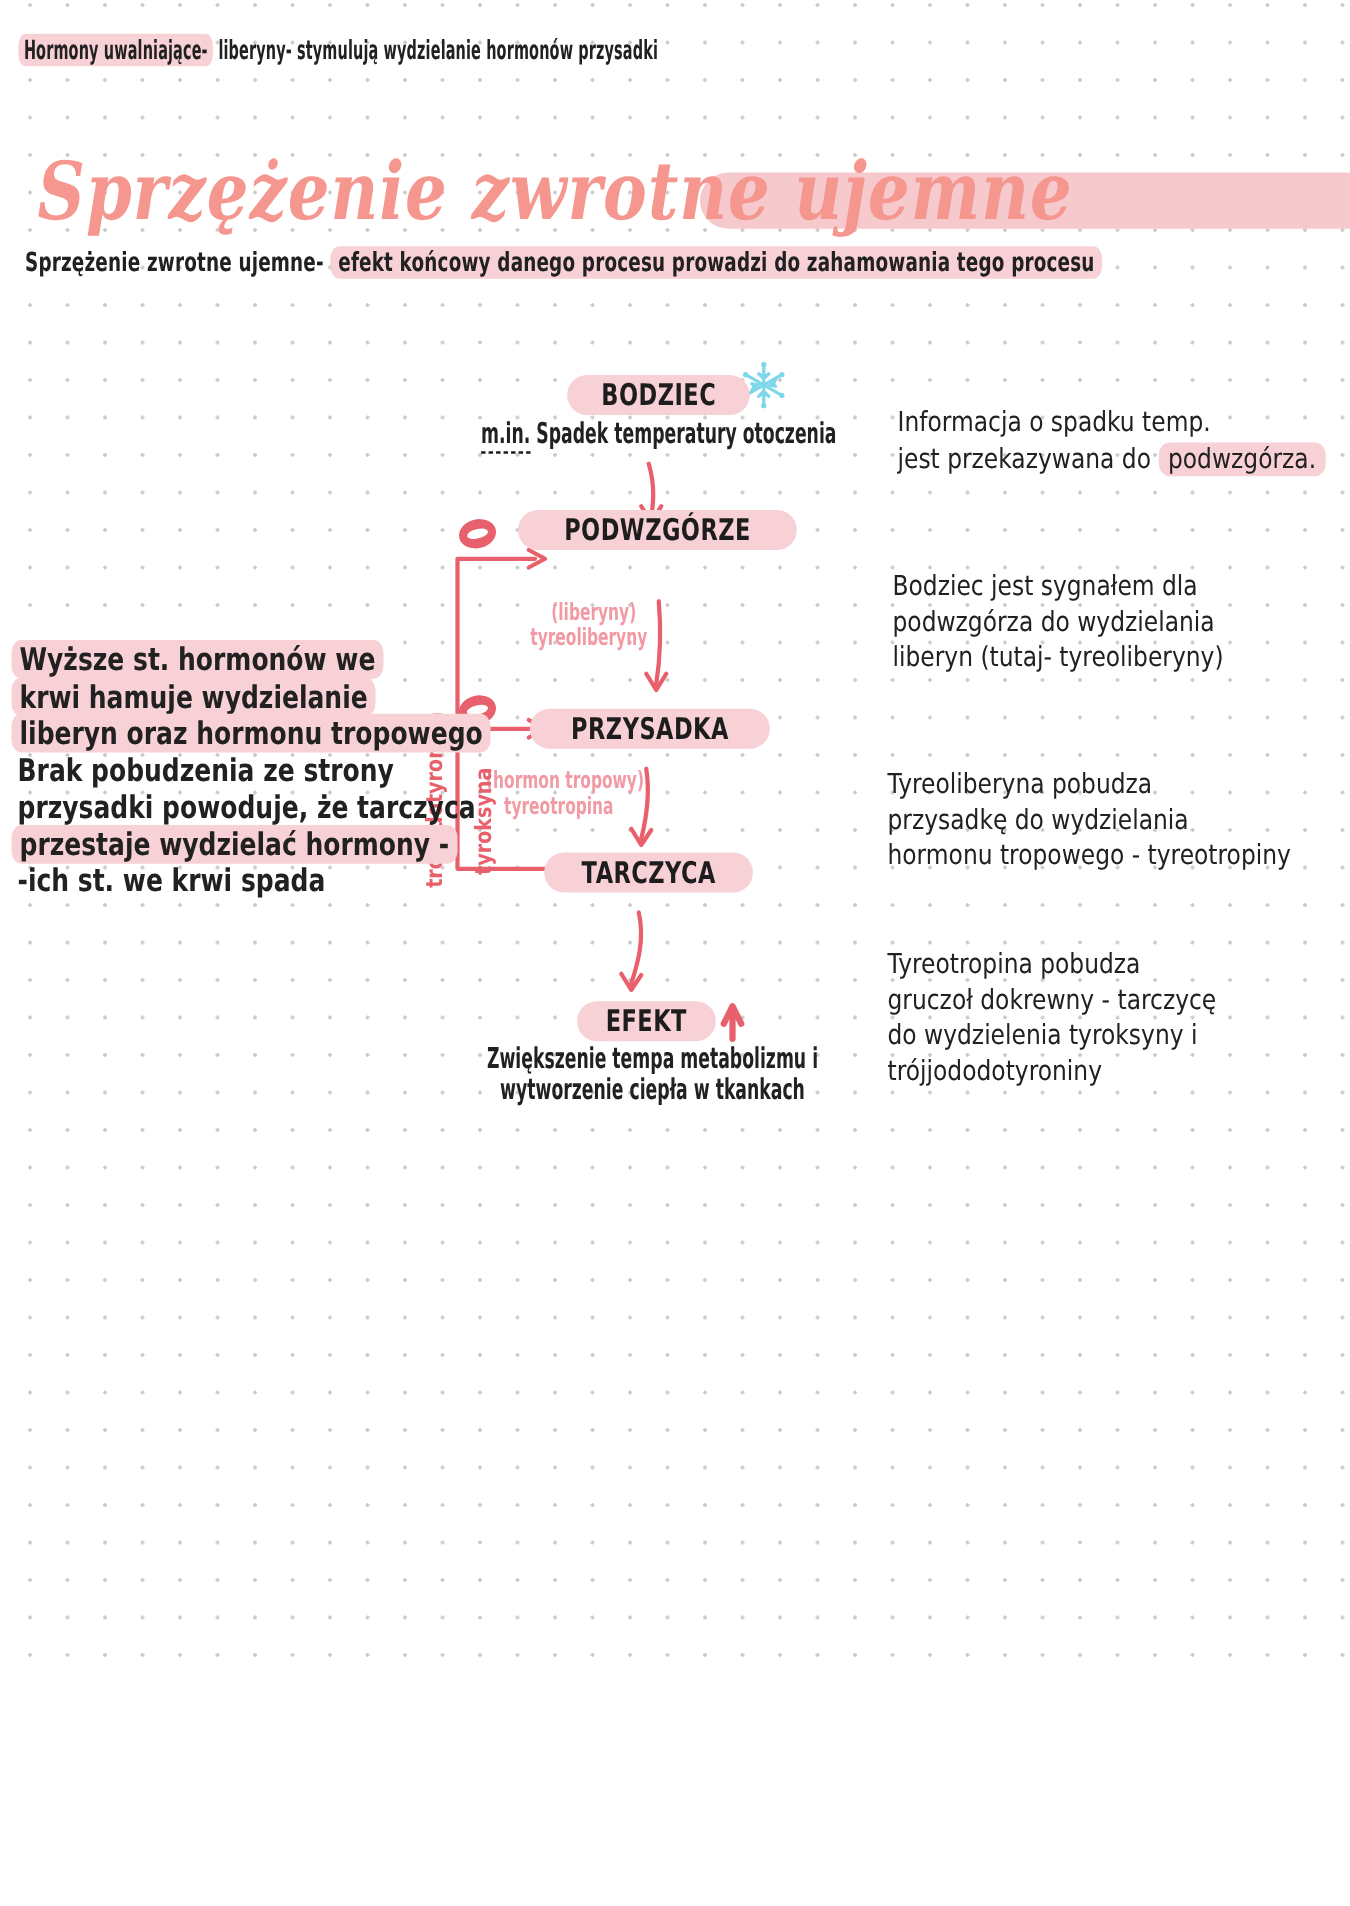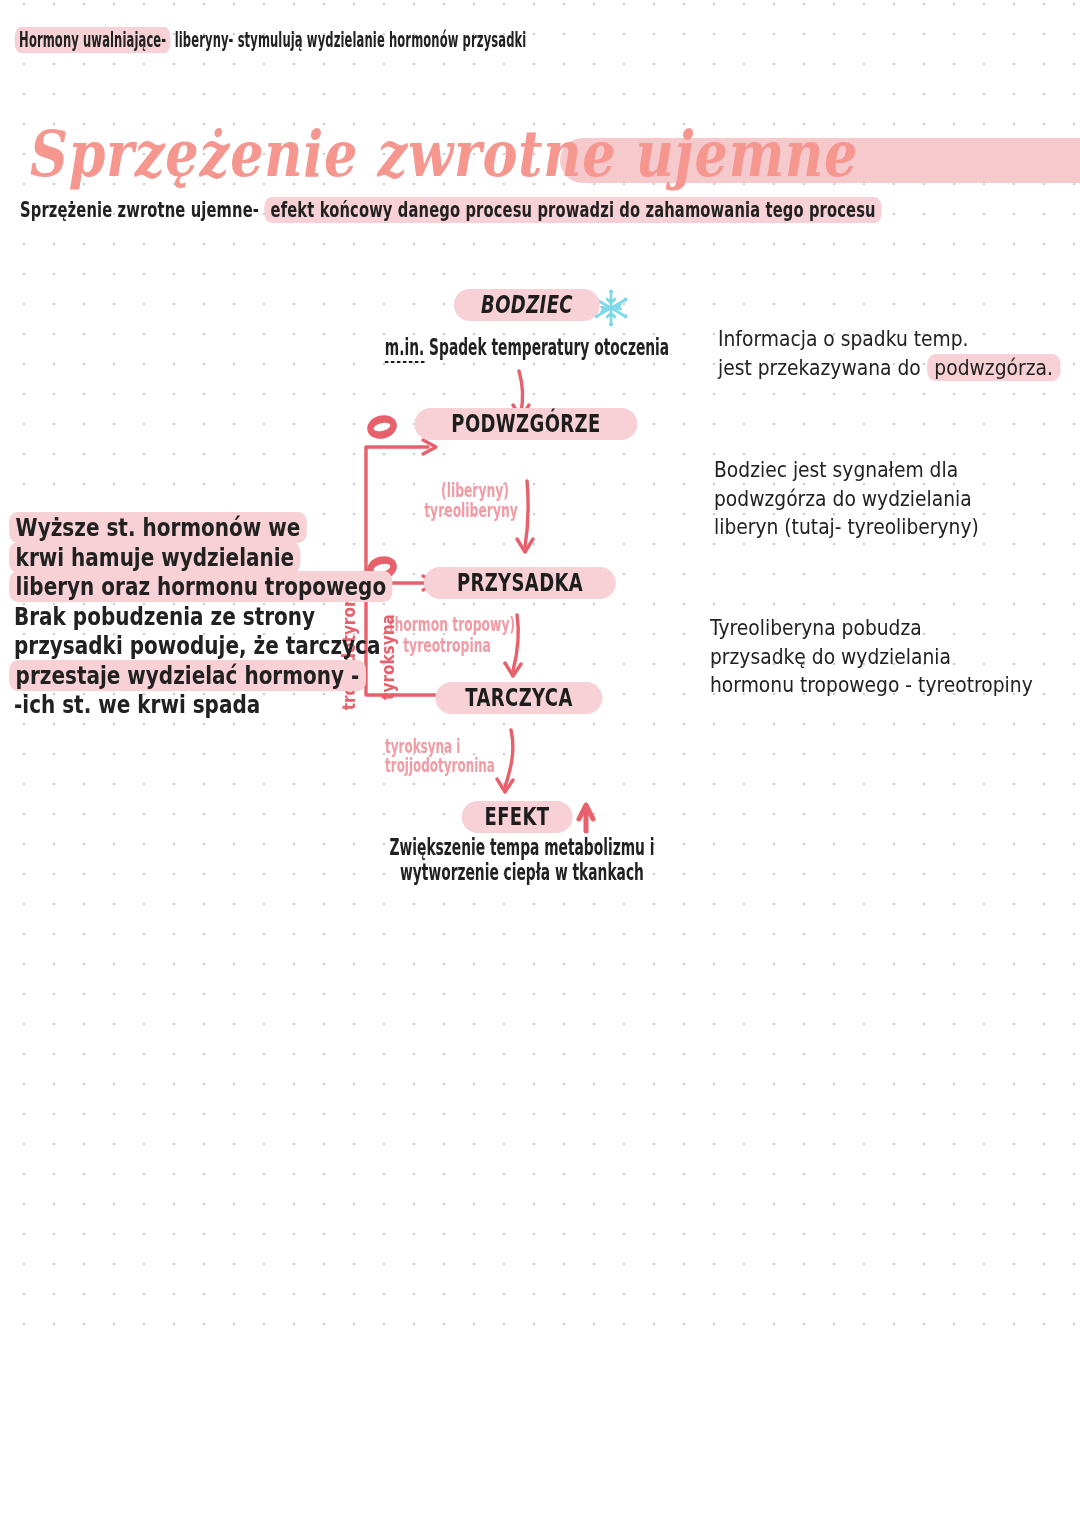--- a/index.html
+++ b/index.html
@@ -129,45 +129,41 @@
         <circle cx="0" cy="-16.5" r="2.1" stroke="none"></circle>
           <circle cx="0" cy="16.5" r="2.1" stroke="none"></circle>
         <circle cx="-14.5" cy="-8.3" r="2.1" stroke="none"></circle>
           <circle cx="14.5" cy="8.3" r="2.1" stroke="none"></circle>
         <circle cx="-14.5" cy="8.3" r="2.1" stroke="none"></circle>
           <circle cx="14.5" cy="-8.3" r="2.1" stroke="none"></circle>
       </g>
     </g>
   </svg>
 
-  <div class="abs node" style="left:527px;top:305px;font-style:italic;">
+  <div class="abs node" style="left:527px;top:316px;">
     <span>BODZIEC</span>
   </div>
   <div class="abs center-text" style="left:527px;top:347px;">
     <span class="abbr-dashed">m.in.</span><span> Spadek temperatury otoczenia</span>
   </div>
 
   <div class="abs node" style="left:526px;top:424px;">
     <span>PODWZGÓRZE</span>
   </div>
   <div class="abs plabel" style="left:475px;top:490px;">(liberyny)</div>
   <div class="abs plabel" style="left:471px;top:510px;">tyreoliberyny</div>
 
   <div class="abs node" style="left:520px;top:583px;">
     <span>PRZYSADKA</span>
   </div>
   <div class="abs plabel" style="left:452px;top:624px;">(hormon tropowy)</div>
   <div class="abs plabel" style="left:447px;top:645px;">tyreotropina</div>
 
   <div class="abs node" style="left:519px;top:698px;">
     <span>TARCZYCA</span>
-  </div>
-  <div class="abs" style="left:385px;top:737px;">
-    <div class="plabel-left">tyroksyna i</div>
-    <div class="plabel-left">trojjodotyronina</div>
   </div>
 
   <div class="abs node" style="left:517px;top:817px;">
     <span>EFEKT</span>
   </div>
   <div class="abs center-text" style="left:522px;top:847px;">Zwiększenie tempa metabolizmu i</div>
   <div class="abs center-text" style="left:522px;top:872px;">wytworzenie ciepła w tkankach</div>
 
   <div class="abs vlabel" style="left:348px;top:640px;">trójjodotyronina</div>
   <div class="abs vlabel" style="left:387px;top:657px;">tyroksyna</div>
@@ -194,14 +190,20 @@
     <div class="rl">podwzgórza do wydzielania</div>
     <div class="rl">liberyn (tutaj- tyreoliberyny)</div>
   </div>
 
   <div class="abs rnote" style="left:710px;top:614px;">
     <div class="rl">Tyreoliberyna pobudza</div>
     <div class="rl">przysadkę do wydzielania</div>
     <div class="rl">hormonu tropowego - tyreotropiny</div>
   </div>
 
+  <div class="abs rnote" style="left:710px;top:758px;">
+    <div class="rl">Tyreotropina pobudza</div>
+    <div class="rl">gruczoł dokrewny - tarczycę</div>
+    <div class="rl">do wydzielenia tyroksyny i</div>
+    <div class="rl">trójjododotyroniny</div>
+  </div>
 
 </div>
 
 </body></html>

